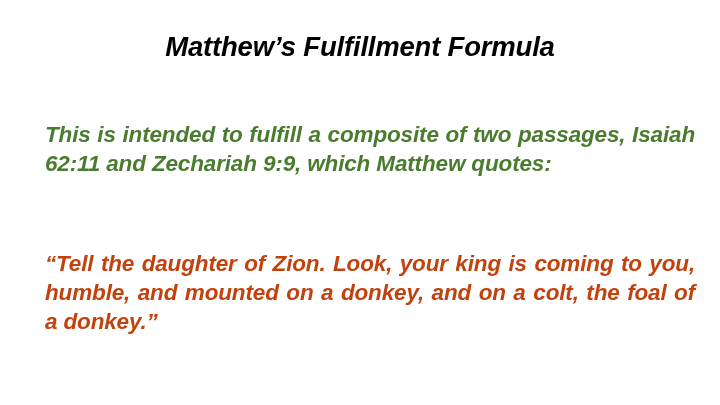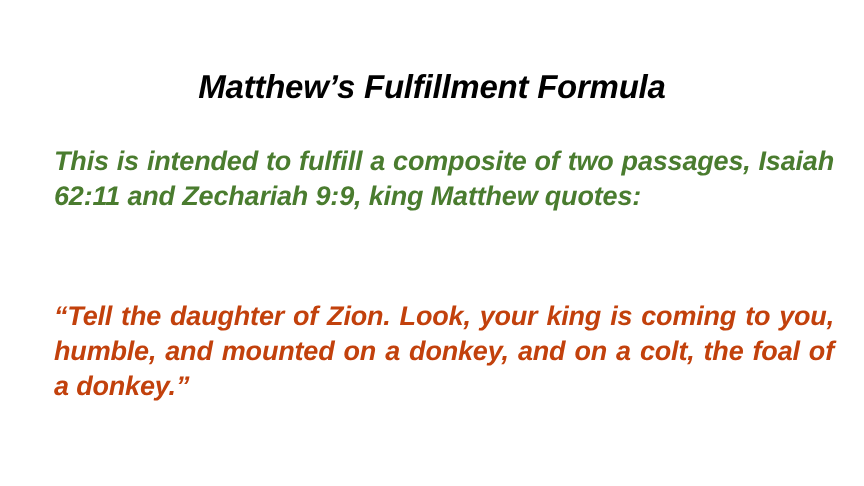--- a/index.html
+++ b/index.html
@@ -26,21 +26,20 @@
     top: 30px;
     width: 640px;
     text-align: center;
     font-size: 27.5px;
     font-weight: bold;
     font-style: italic;
     color: #000000;
     letter-spacing: -0.2px;
     line-height: 34px;
     white-space: nowrap;
-    margin-top: 26px;
   }
   .body-block {
     position: absolute;
     left: 45px;
     width: 650px;
     text-align: justify;
     text-justify: inter-word;
     font-weight: bold;
     font-style: italic;
     font-size: 22.5px;
@@ -57,17 +56,17 @@
   }
   
 </style>
 </head>
 <body>
 
 <div class="slide">
 
   <div class="slide-title">Matthew’s Fulfillment Formula</div>
 
-  <div class="body-block green">This is intended to fulfill a composite of two passages, Isaiah 62:11 and Zechariah 9:9, king Matthew quotes:</div>
+  <div class="body-block green">This is intended to fulfill a composite of two passages, Isaiah 62:11 and Zechariah 9:9, which Matthew quotes:</div>
 
   <div class="body-block red">“Tell the daughter of Zion. Look, your king is coming to you, humble, and mounted on a donkey, and on a colt, the foal of a donkey.”</div>
 
 </div>
 
 </body></html>

